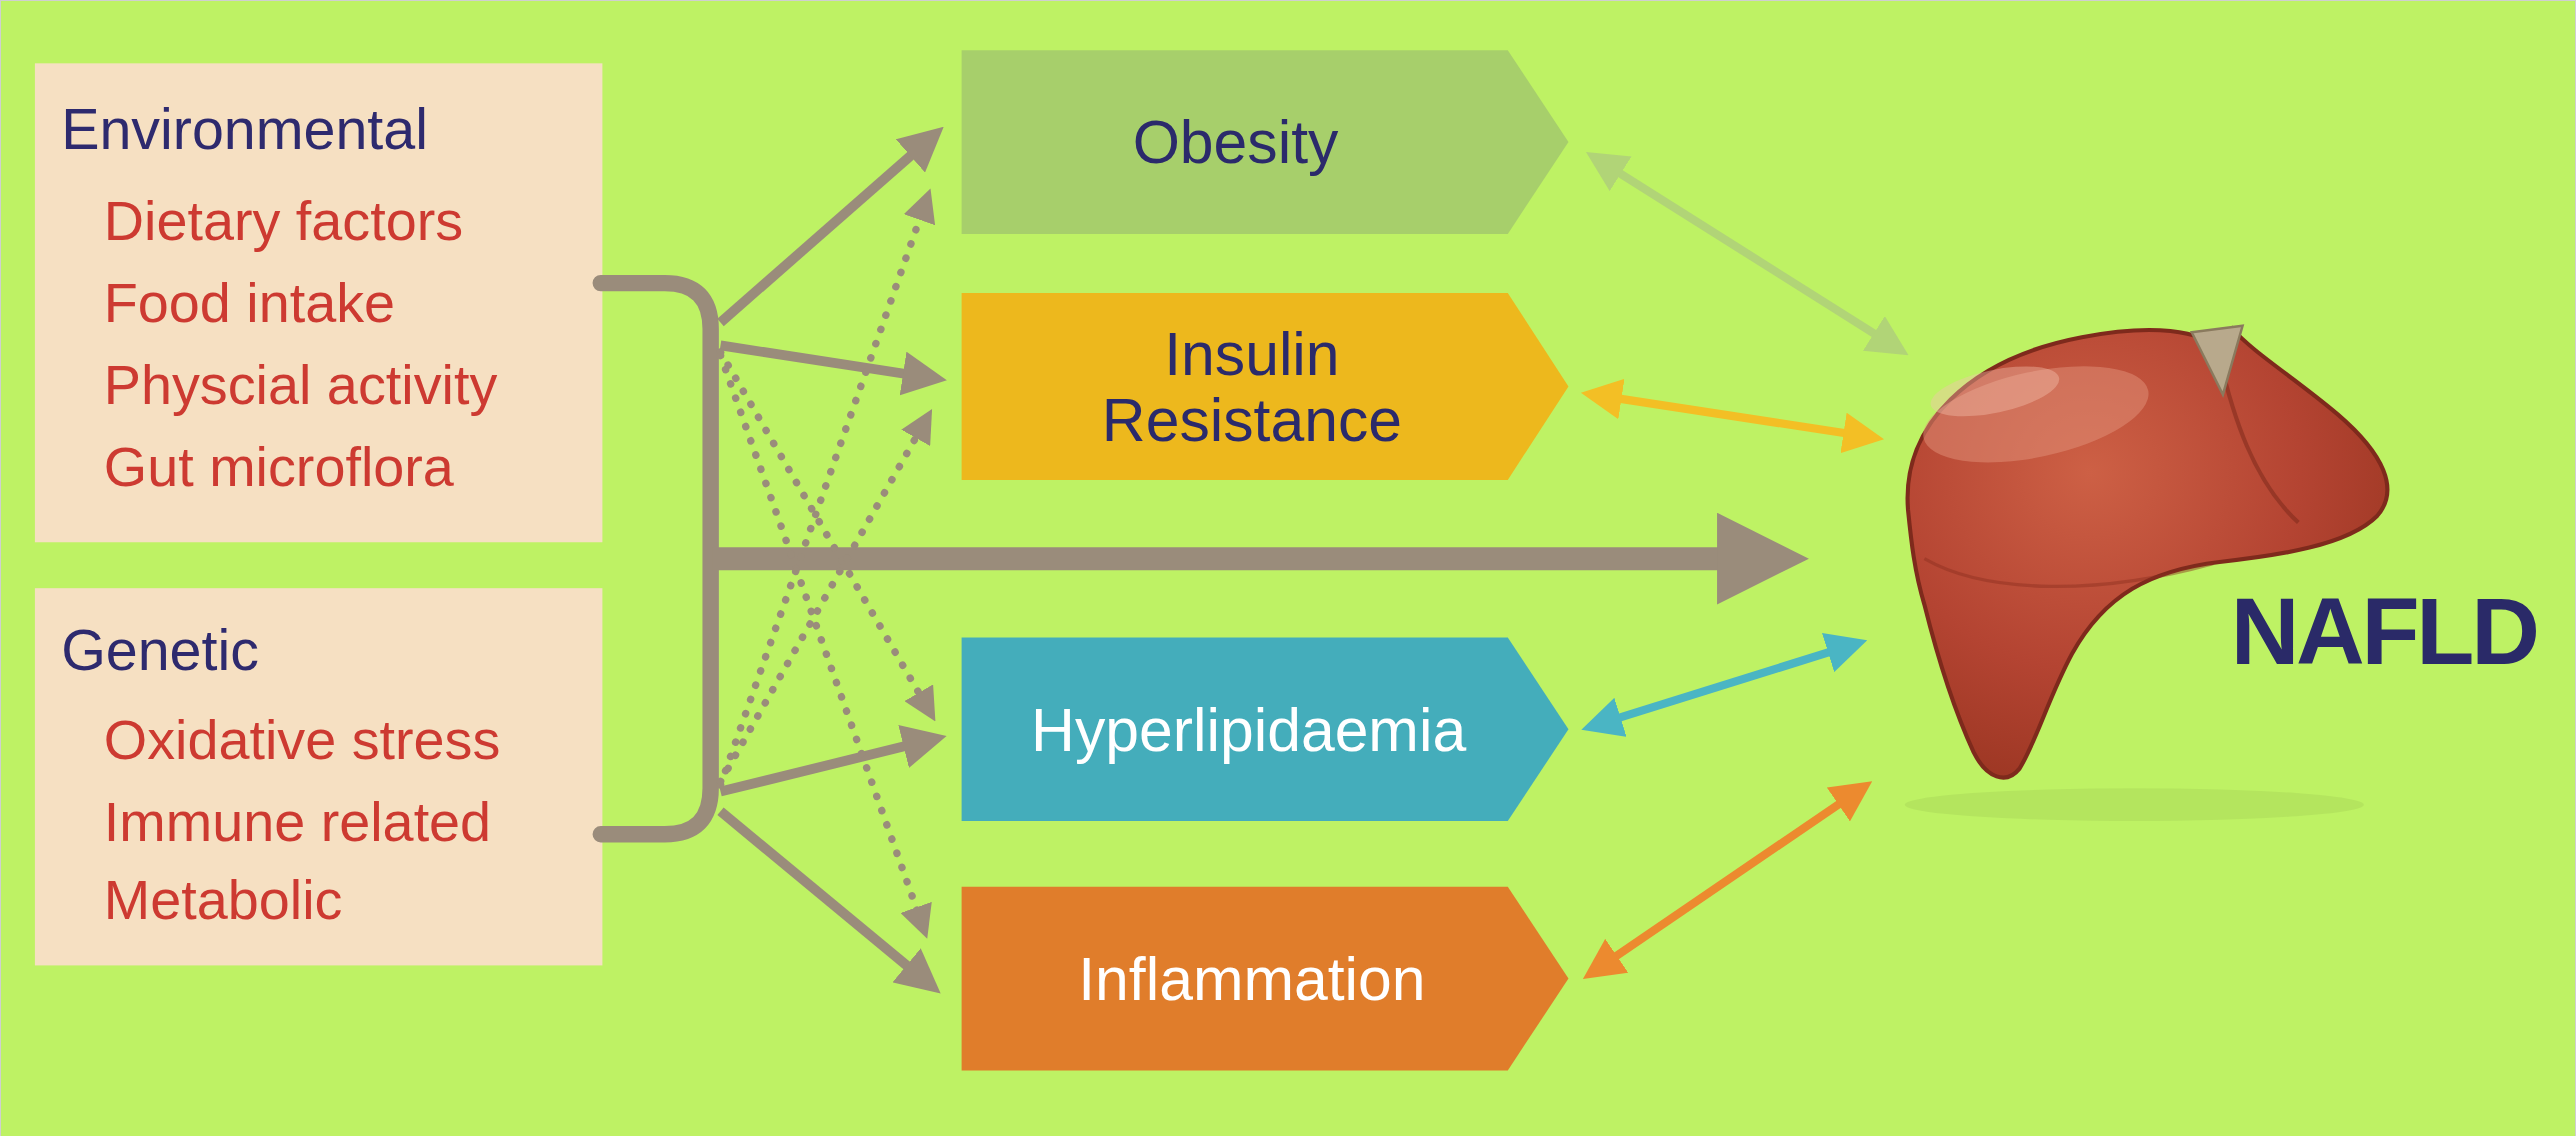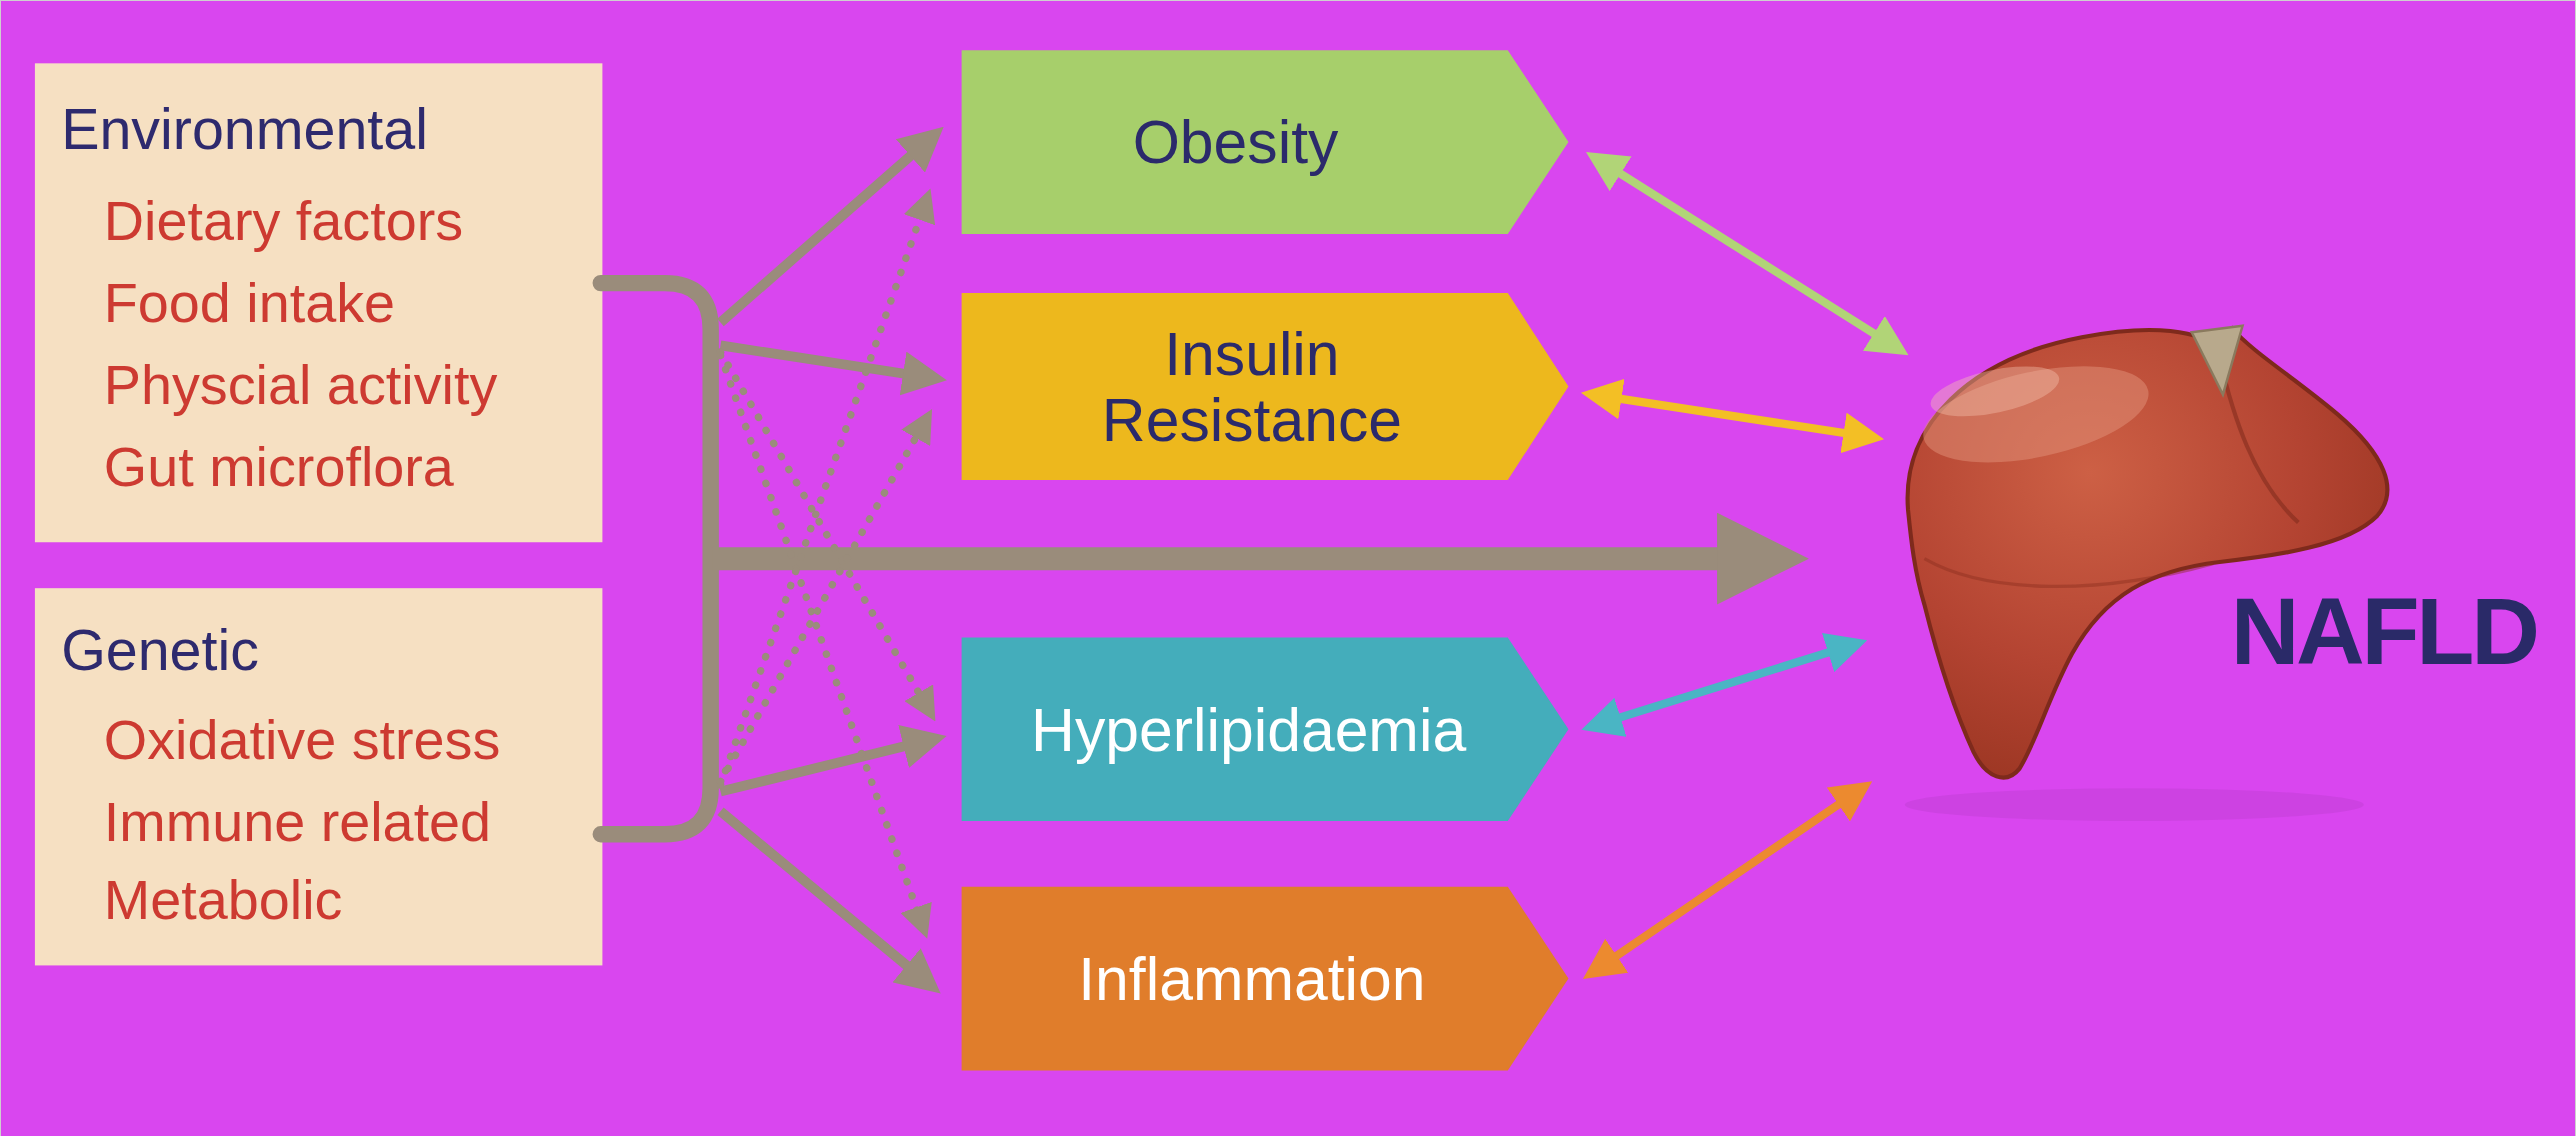--- a/index.html
+++ b/index.html
@@ -1,18 +1,18 @@
 <!DOCTYPE html>
 <html style="font-size:8.2px"><head>
 <meta charset="utf-8">
 <style>
   html,body{margin:0;padding:0;background:#ffffff;}
   .canvas{
     width:2576px;height:1137px;box-sizing:border-box;
-    border:1.5px solid #cfcfcf;background:#d946ef;
+    border:1.5px solid #cfcfcf;background:#bef264;
     font-family:"Liberation Sans",sans-serif;
     position:relative;overflow:hidden;
   }
   svg{display:block;width:100%;height:100%;}
   text{font-family:"Liberation Sans",sans-serif;}
   .heading{font-size:35px;}
   .item{font-size:34px;}
   .banner-label{font-size:37px;text-anchor:middle;}
   .nafld{font-size:58px;font-weight:bold;text-anchor:middle;letter-spacing:-2px;}
 </style>

